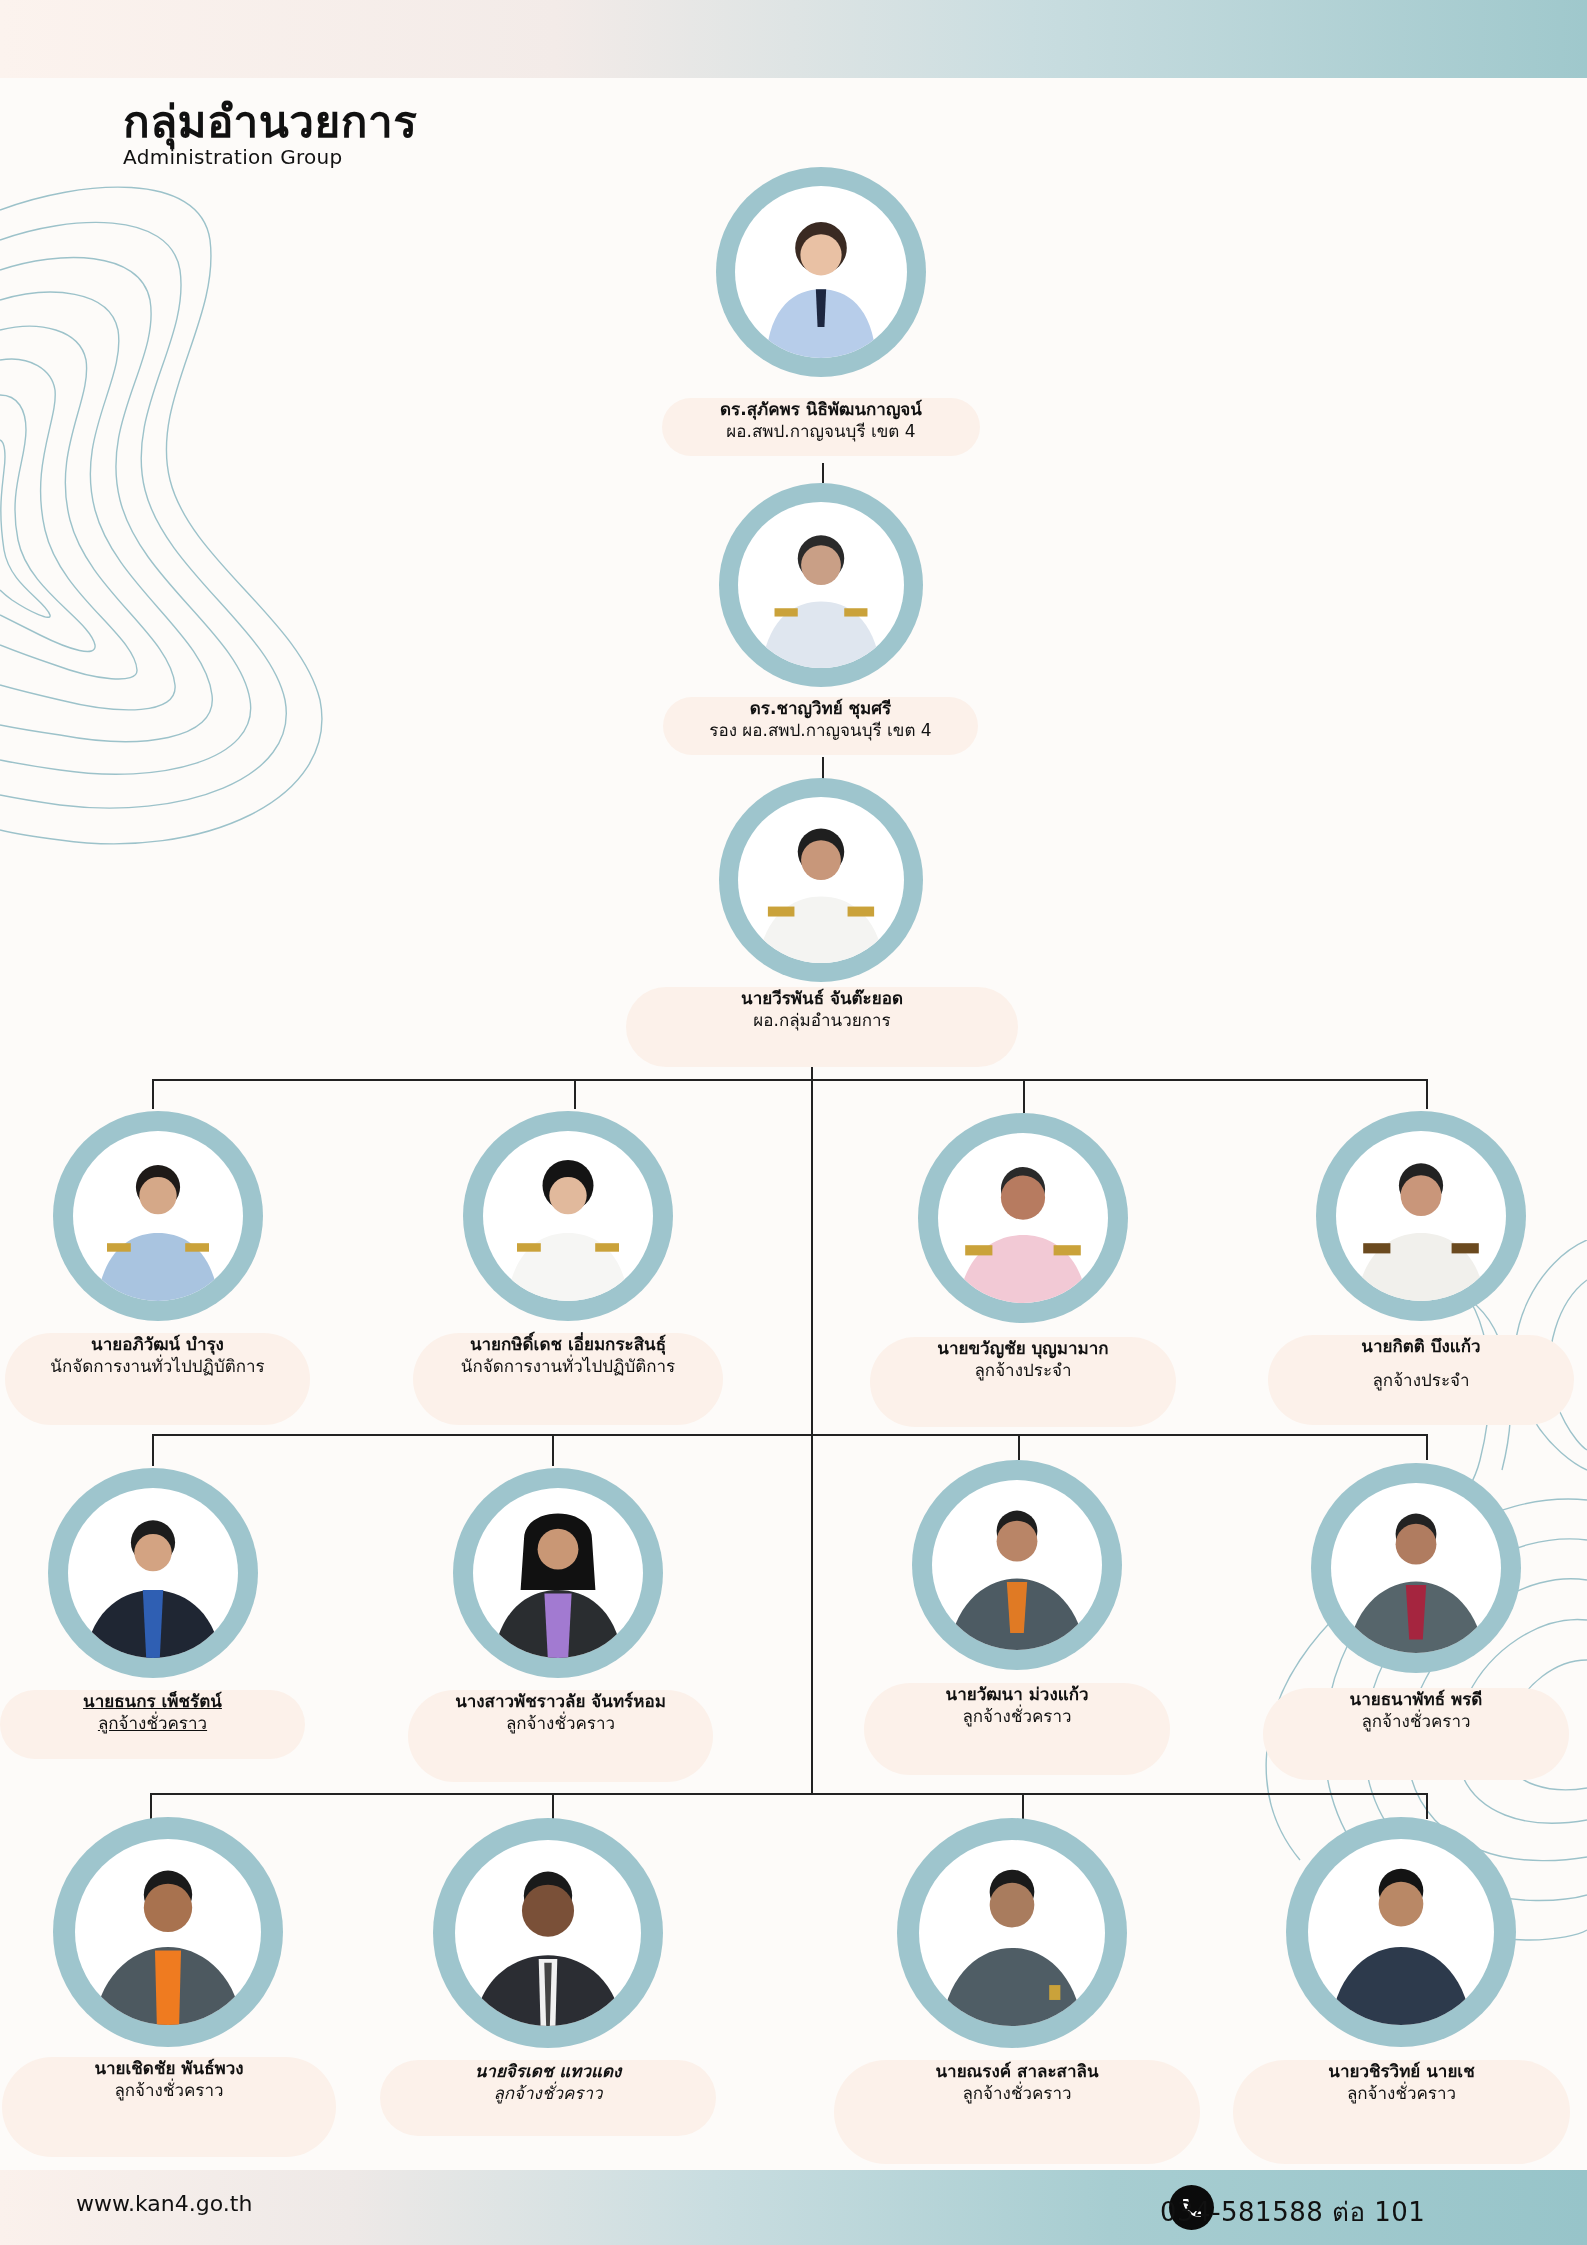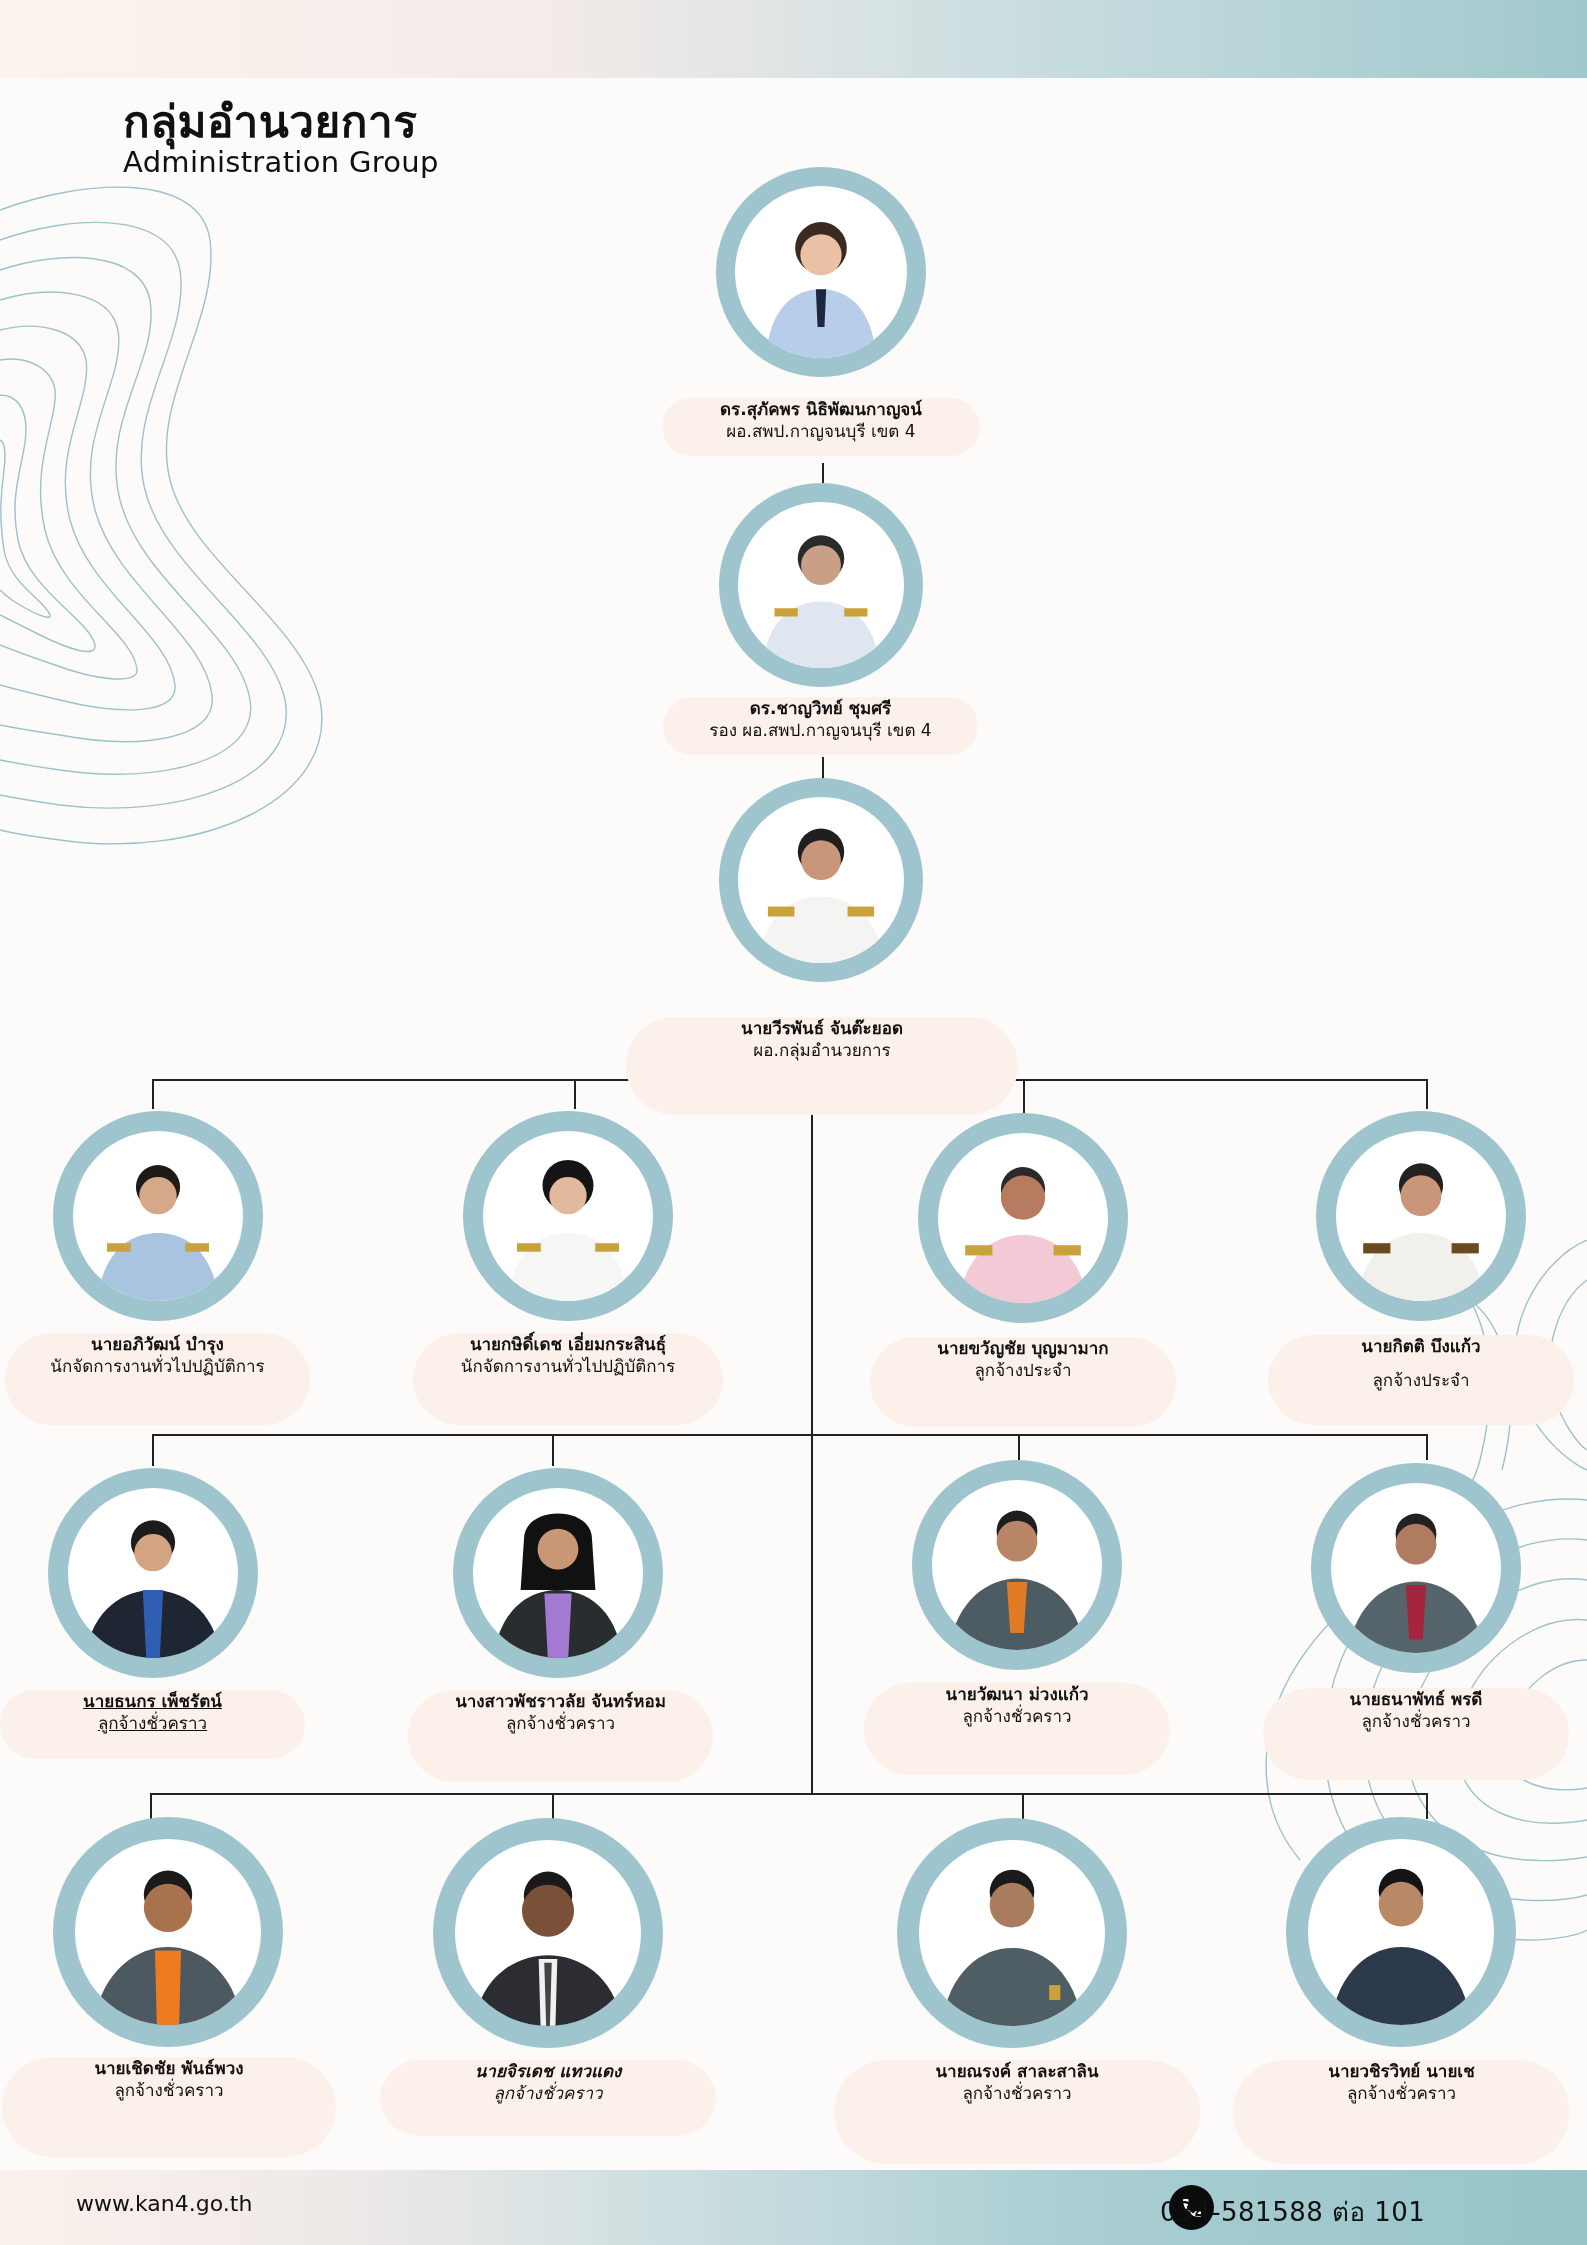--- a/index.html
+++ b/index.html
@@ -19,21 +19,21 @@
     position: absolute; left: 0; top: 2170px; width: 1587px; height: 75px;
     background: linear-gradient(90deg, #fbf1ec 0%, #eee9e7 22%, #c9dde0 45%, #a7cdd1 70%, #97c4c9 100%);
   }
   .title-th {
     position: absolute; left: 123px; top: 86px;
     font-family: "DejaVu Sans", sans-serif; font-weight: bold;
     font-size: 44px; letter-spacing: 0.5px; color: #111;
   }
   .title-en {
     position: absolute; left: 123px; top: 145px;
-    font-family: "DejaVu Sans", sans-serif; font-size: 29px;
+    font-family: "DejaVu Sans", sans-serif; font-size: 20px;
     font-weight: normal; letter-spacing: 0.3px; color: #111;
   }
   .contours { position: absolute; pointer-events: none; }
   .contours path { fill: none; stroke: #9cc2ca; stroke-width: 1.4; }
 
   .line { position: absolute; background: #222; }
   .hline { height: 2px; }
   .vline { width: 1.5px; }
 
   .photo {
@@ -158,21 +158,21 @@
   <div class="photo-inner" style="width:166px;height:166px;">
     <svg viewBox="0 0 100 100">
         <circle cx="50" cy="33" r="14" fill="#1f1f1f"></circle>
         <circle cx="50" cy="38" r="12" fill="#c8977a"></circle>
         <path d="M12,100 C16,70 34,60 50,60 C66,60 84,70 88,100 Z" fill="#f4f4f2"></path>
         <rect x="18" y="66" width="16" height="6" fill="#caa23a"></rect>
         <rect x="66" y="66" width="16" height="6" fill="#caa23a"></rect>
       </svg>
   </div>
 </div>
-<div class="label" style="left:626px;top:1017px;width:392px;height:98px;">
+<div class="label" style="left:626px;top:987px;width:392px;height:80px;">
   <div class="name">นายวีรพันธ์ จันต๊ะยอด</div>
   <div class="role">ผอ.กลุ่มอำนวยการ</div>
 </div>
 
 <div class="photo" style="left:53px;top:1111px;width:210px;height:210px;">
   <div class="photo-inner" style="width:170px;height:170px;">
     <svg viewBox="0 0 100 100">
         <circle cx="50" cy="33" r="13" fill="#1e1a18"></circle>
         <circle cx="50" cy="38" r="11" fill="#d5a888"></circle>
         <path d="M14,100 C18,70 34,60 50,60 C66,60 82,70 86,100 Z" fill="#a9c4e0"></path>

